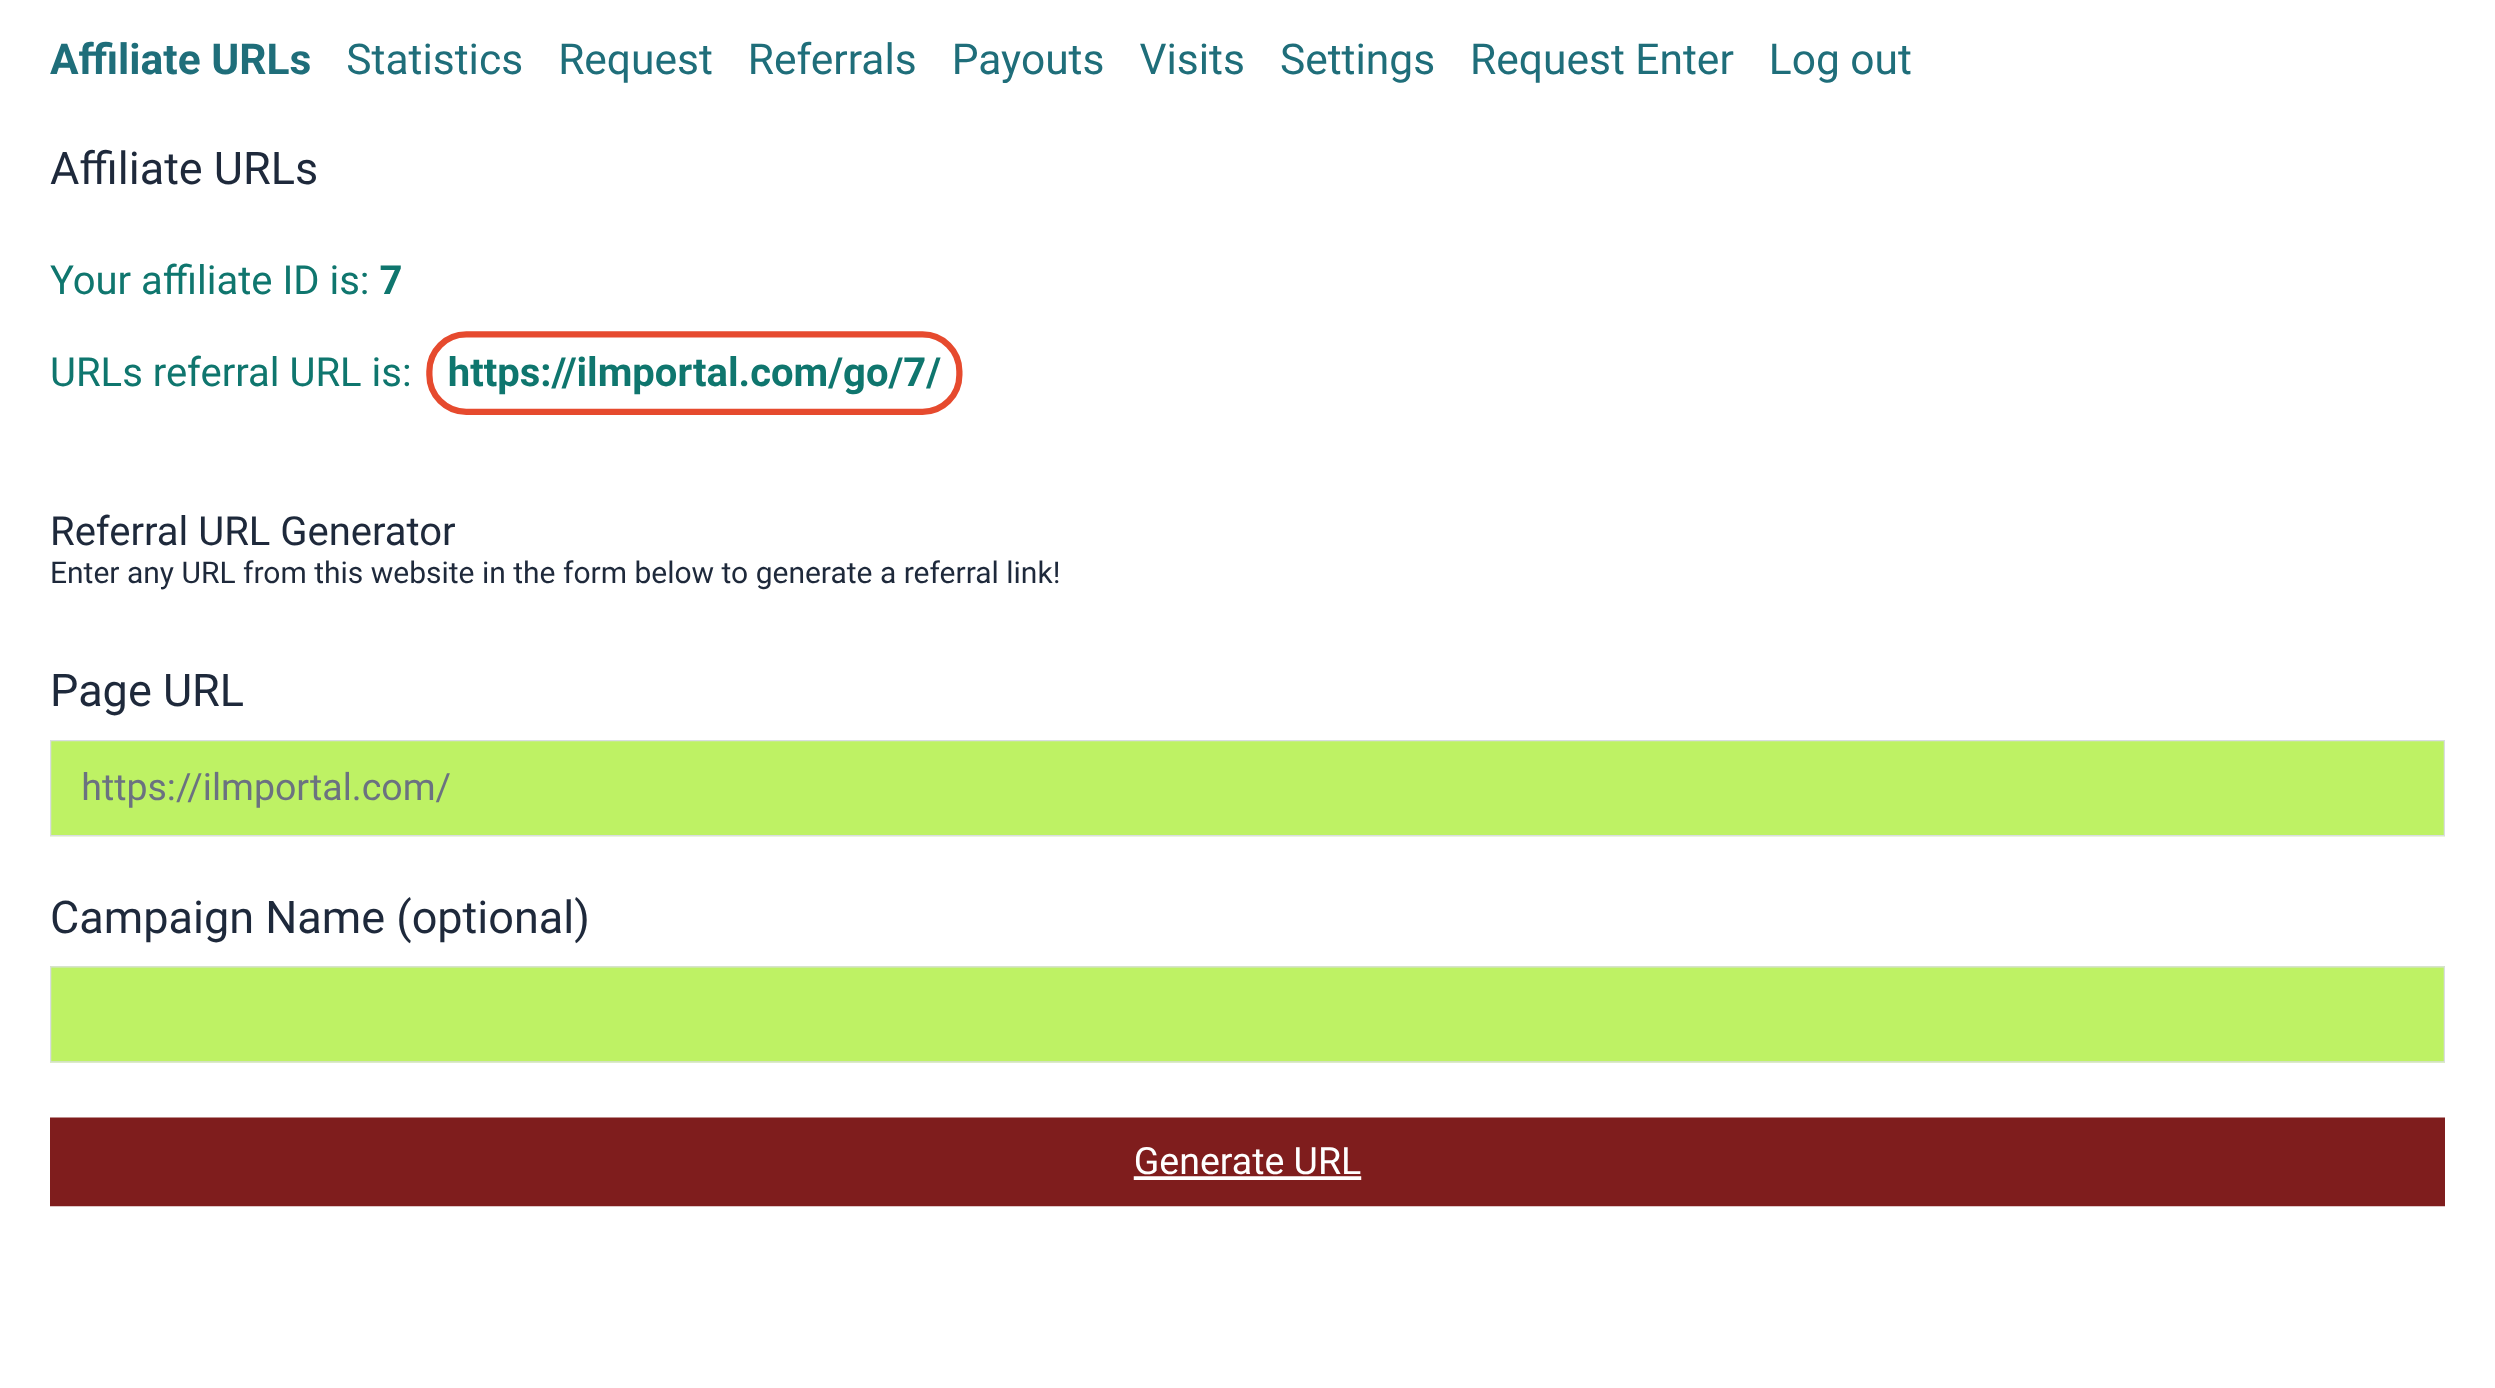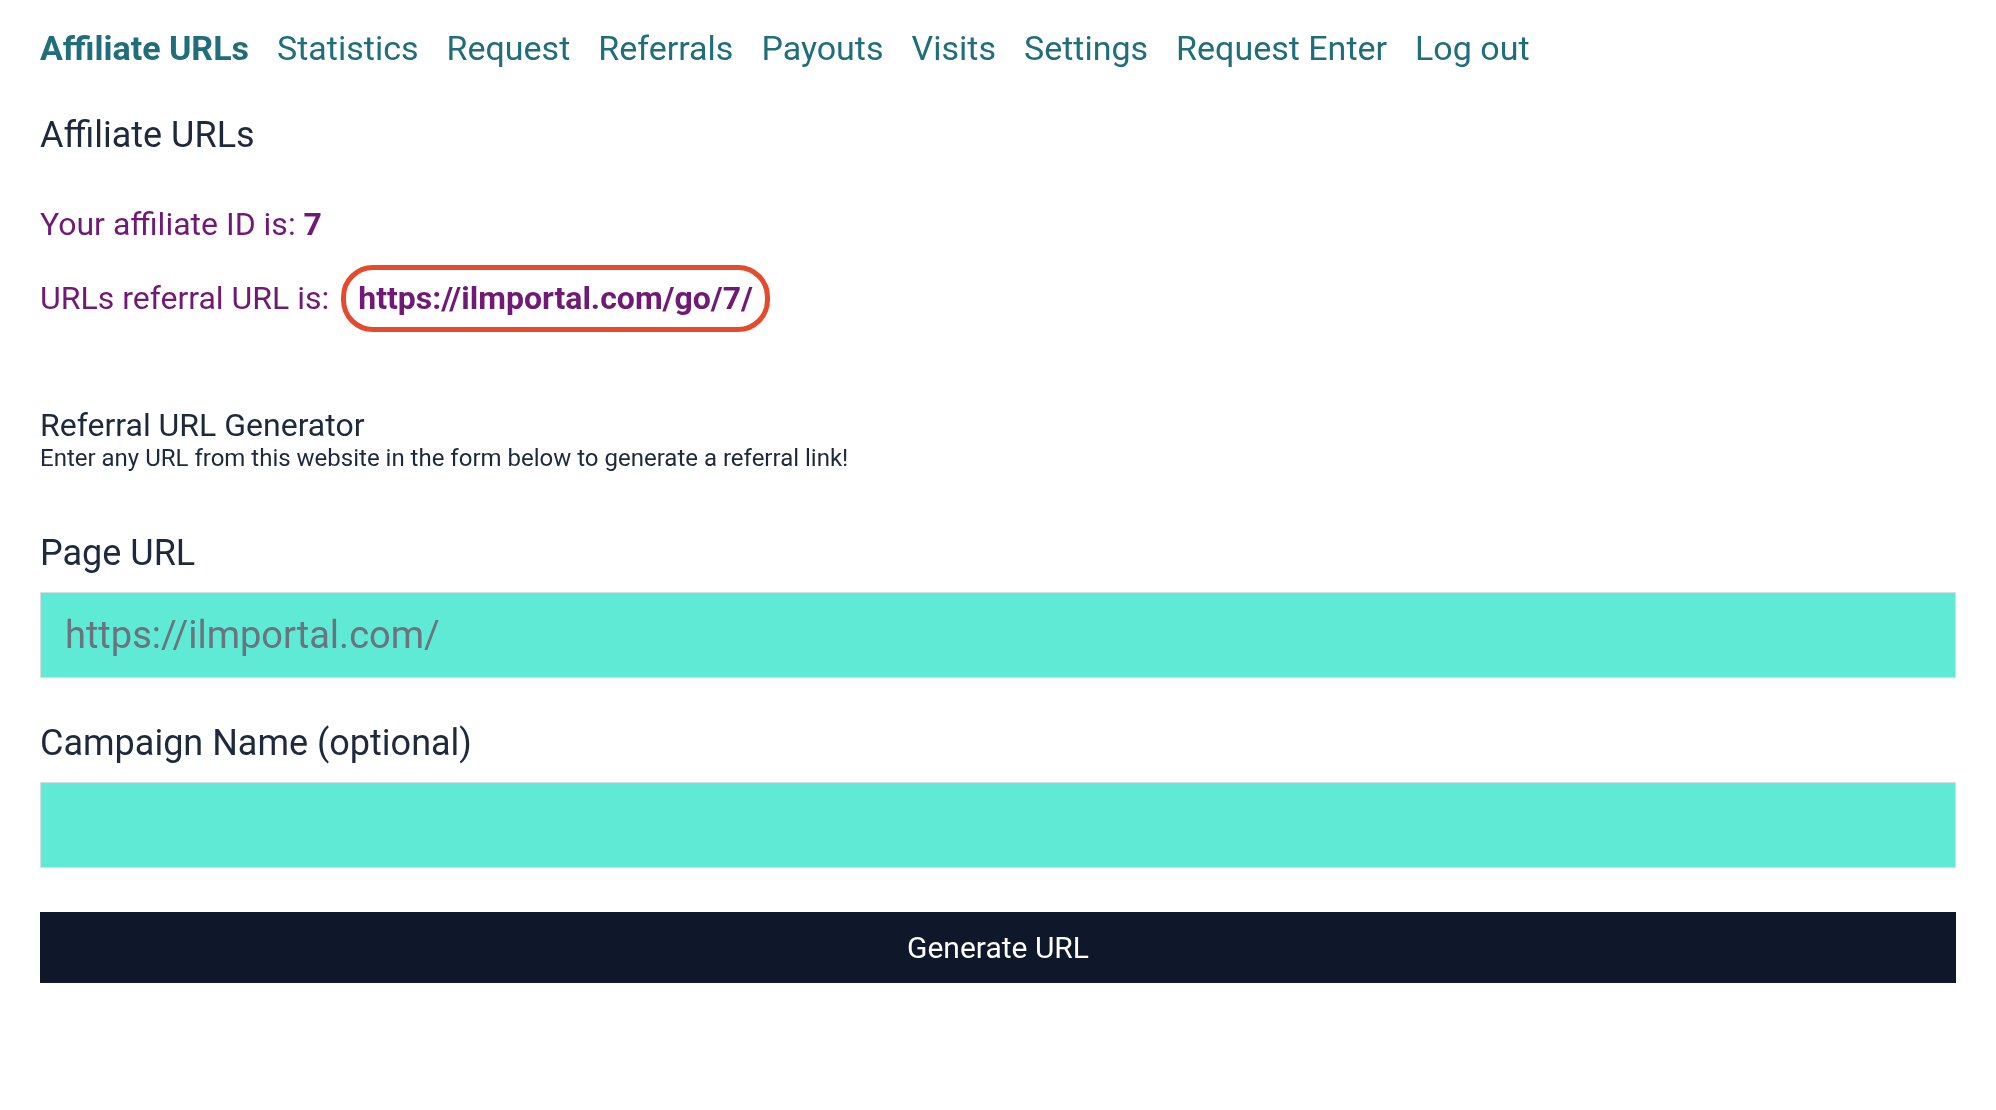--- a/index.html
+++ b/index.html
@@ -27,21 +27,21 @@
       color: #1f6e7a;
     }
     .page-title {
       font-size: 36px;
       font-weight: 400;
       color: #1e293b;
       margin-bottom: 46px;
     }
     .info-line {
       font-size: 32px;
-      color: #701a75;
+      color: #0f766e;
       margin-bottom: 18px;
       line-height: 1.4;
     }
     .info-line .bold {
       font-weight: 700;
     }
     .ref-url-wrap {
       display: inline-block;
       border: 5px solid #e64a2e;
       border-radius: 32px;
@@ -64,40 +64,41 @@
       margin-bottom: 60px;
     }
     .field-label {
       font-size: 36px;
       color: #1e293b;
       margin-bottom: 18px;
       display: block;
     }
     .text-input {
       width: 100%;
-      background: #5eead4;
+      background: #bef264;
       border: 1px solid #d9dde1;
-      font-size: 38px;
+      font-size: 30px;
       color: #6b7280;
       padding: 20px 24px;
       margin-bottom: 44px;
       font-family: inherit;
     }
     .text-input::placeholder {
       color: #98a0a8;
     }
     .generate-btn {
       width: 100%;
-      background: #0f172a;
+      background: #7f1d1d;
       color: #fff;
       border: none;
       font-size: 30px;
       padding: 18px 0;
       cursor: pointer;
       font-family: inherit;
+      text-decoration: underline;
     }
     .content {
       max-width: 1916px;
     }
   </style>
 </head>
 <body>
 
 <div class="content">
 

